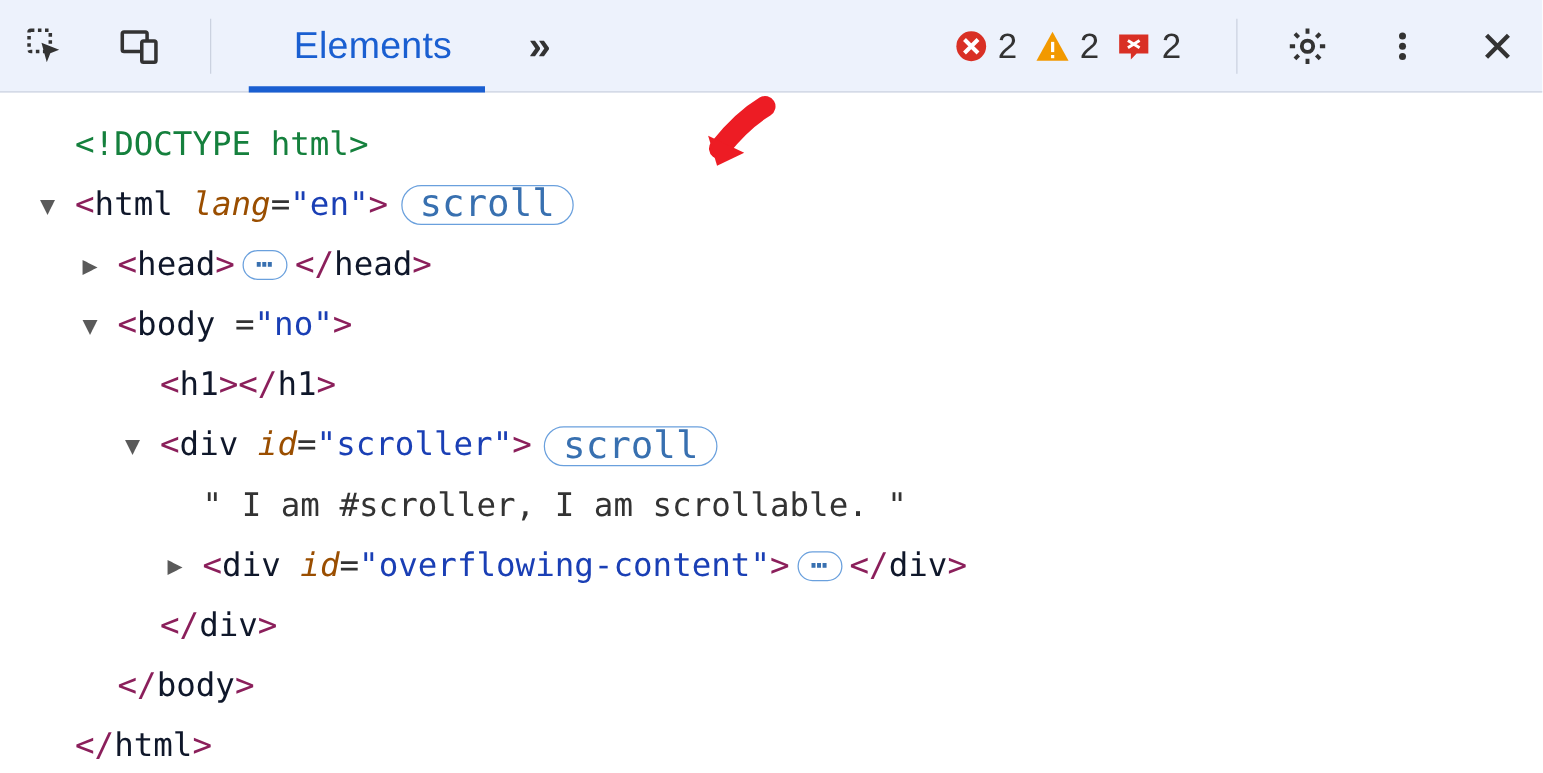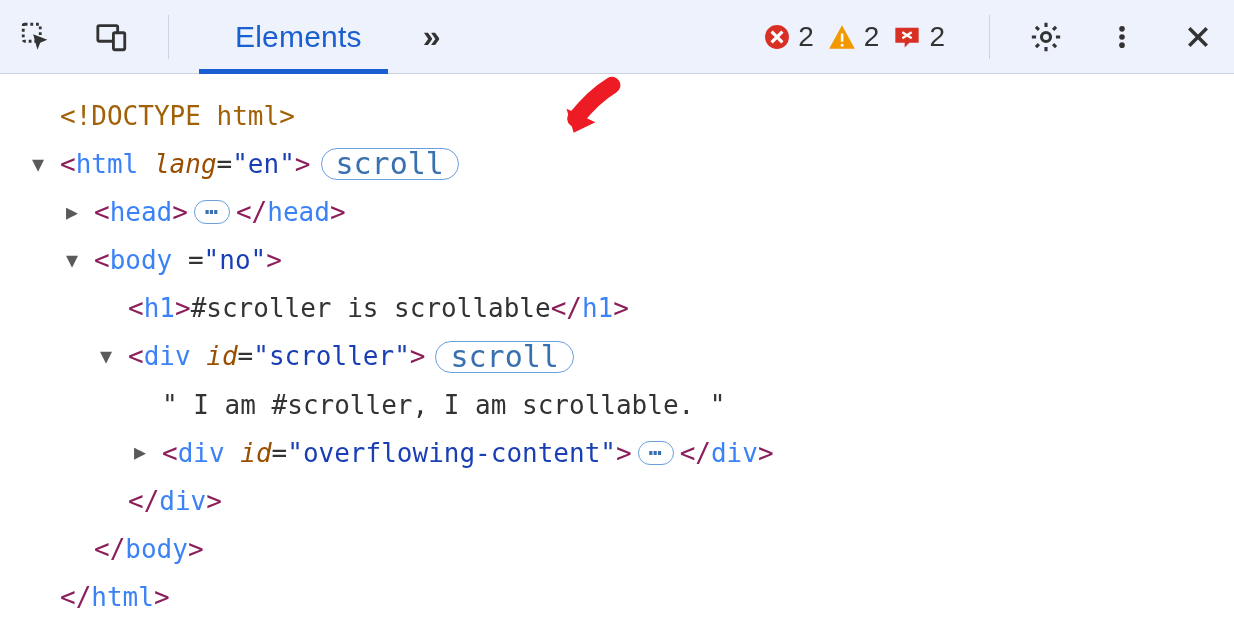--- a/index.html
+++ b/index.html
@@ -89,23 +89,23 @@
     width: 20px;
     margin-left: -28px;
     margin-right: 8px;
     color: #5a5a5a;
     font-size: 20px;
   }
   .indent-1 { padding-left: 34px; }
   .indent-2 { padding-left: 68px; }
   .indent-3 { padding-left: 102px; }
 
-  .tok-doctype { color: #a16207; }
+  .tok-doctype { color: #15803d; }
   .tok-bracket { color: #8b1f5b; }
-  .tok-tag { color: #3b82f6; }
+  .tok-tag { color: #0f172a; }
   .tok-attr { color: #9a4e00; font-style: italic; }
   .tok-eq { color: #333; }
   .tok-val { color: #1a3fb5; }
   .tok-text { color: #333; }
 
   .badge {
     display: inline-flex;
     align-items: center;
     justify-content: center;
     padding: 0px 14px;
@@ -258,21 +258,20 @@
     <span>&nbsp;</span>
       <span class="tok-eq">=</span>
       <span class="tok-val">"no"</span>
       <span class="tok-bracket">&gt;</span>
   </div>
 
   <div class="line indent-2">
     <span class="tok-bracket">&lt;</span>
       <span class="tok-tag">h1</span>
       <span class="tok-bracket">&gt;</span>
-      <span class="tok-text">#scroller is scrollable</span>
       <span class="tok-bracket">&lt;/</span>
       <span class="tok-tag">h1</span>
       <span class="tok-bracket">&gt;</span>
   </div>
 
   <div class="line indent-2">
     <span class="disclosure">▼</span>
     <span class="tok-bracket">&lt;</span>
       <span class="tok-tag">div</span>
     <span>&nbsp;</span>

